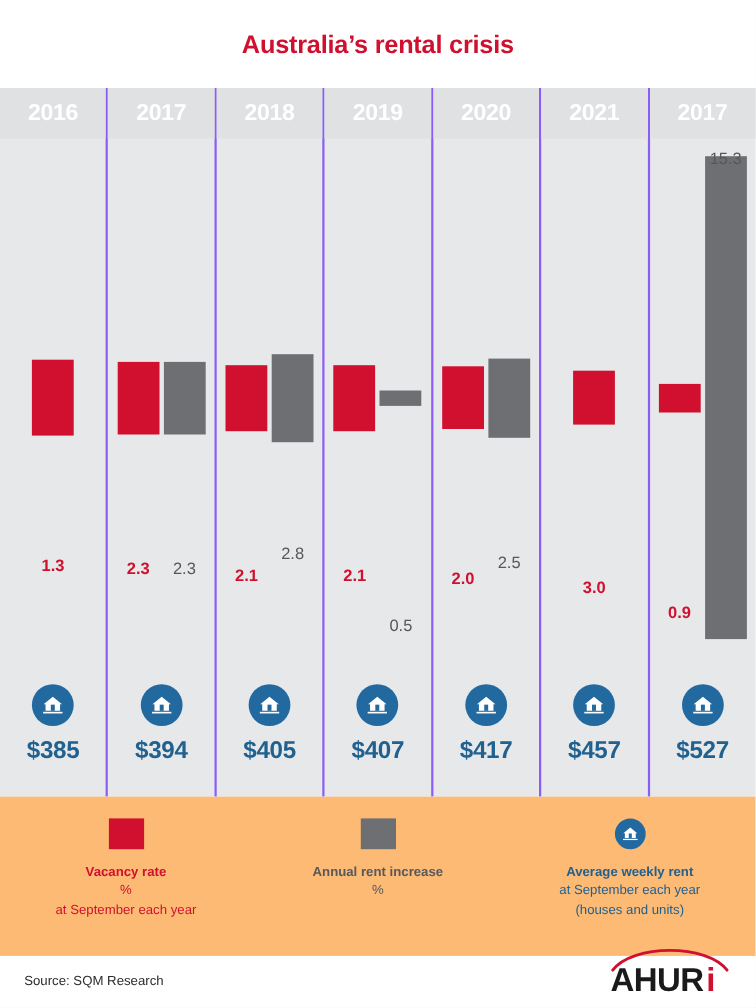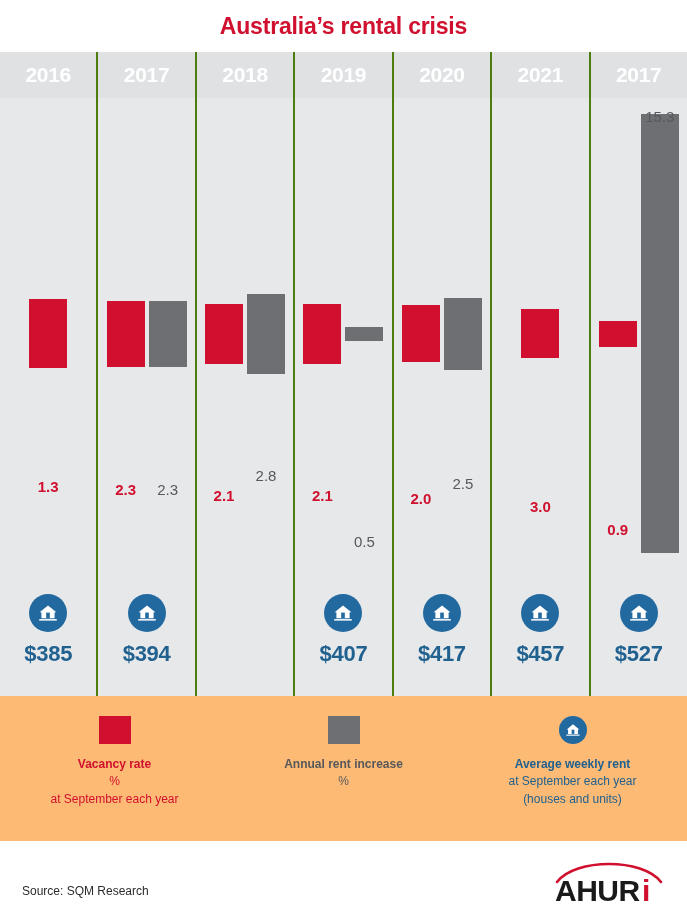--- a/index.html
+++ b/index.html
@@ -11,21 +11,21 @@
     width: 687px;
     height: 916px;
     font-family: "Liberation Sans", sans-serif;
     position: relative;
     overflow: hidden;
     color: #2b2b2b;
   }
 
   
   .title-bar {
-    height: 52px;
+    height: 80px;
     display: flex;
     align-items: center;
     justify-content: center;
     background: #ffffff;
   }
   .title {
     font-size: 23px;
     font-weight: bold;
     color: #d0102e;
     letter-spacing: -0.2px;
@@ -36,21 +36,21 @@
     position: relative;
     height: 644px;          
     background: #e6e8ea;
     display: flex;
   }
   .year-col {
     position: relative;
     flex: 1 1 0;
     display: flex;
     flex-direction: column;
-    border-right: 2px solid #4d7c0f;
+    border-right: 2px solid #8b5cf6;
   }
   .year-col:last-child { border-right: none; }
 
   .year-head {
     height: 46px;
     background: #dfe1e3;
     display: flex;
     align-items: center;
     justify-content: center;
   }
@@ -259,20 +259,30 @@
         <div class="bars">
           <div class="bar-wrap vac">
             <div class="bar-value" style="bottom: 66px;">2.1</div>
             <div class="bar" style="height: 60px;"></div>
           </div>
           <div class="bar-wrap rent">
             <div class="bar-value" style="bottom: 86px;">2.8</div>
             <div class="bar" style="height: 80px;"></div>
           </div>
         </div>
+      </div>
+      <div class="rent-block">
+        <div class="house-badge">
+          <svg viewBox="0 0 24 24" width="24" height="24" aria-hidden="true">
+            <path d="M12 4.4 L3.6 11.2 L5.4 11.2 L5.4 17.2 L18.6 17.2 L18.6 11.2 L20.4 11.2 Z" fill="#ffffff"></path>
+            <rect x="10.2" y="11.6" width="3.6" height="5.6" fill="#2269a0"></rect>
+            <rect x="3.2" y="18.1" width="17.6" height="1.5" fill="#ffffff"></rect>
+          </svg>
+        </div>
+        <div class="rent-value">$405</div>
       </div>
     </div>
     <div class="year-col">
       <div class="year-head">
         <div class="year-label">2019</div>
       </div>
       <div class="plot">
         <div class="bars">
           <div class="bar-wrap vac">
             <div class="bar-value" style="bottom: 66px;">2.1</div>

